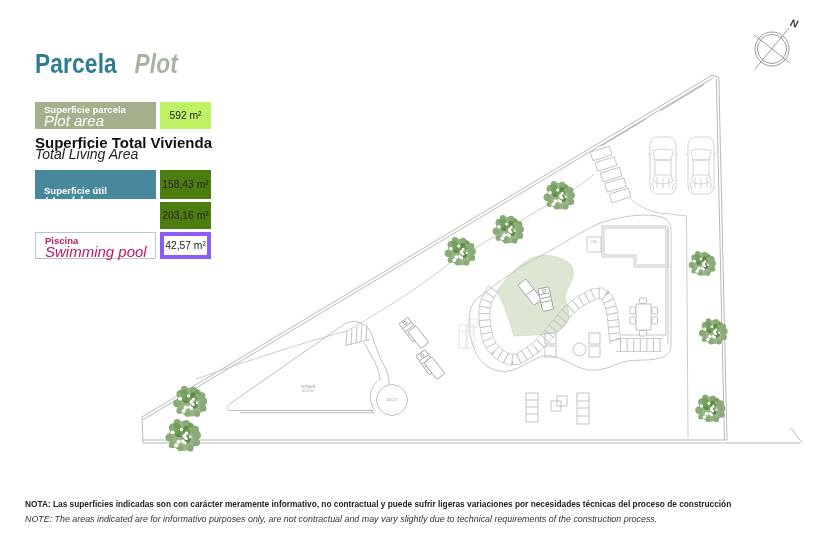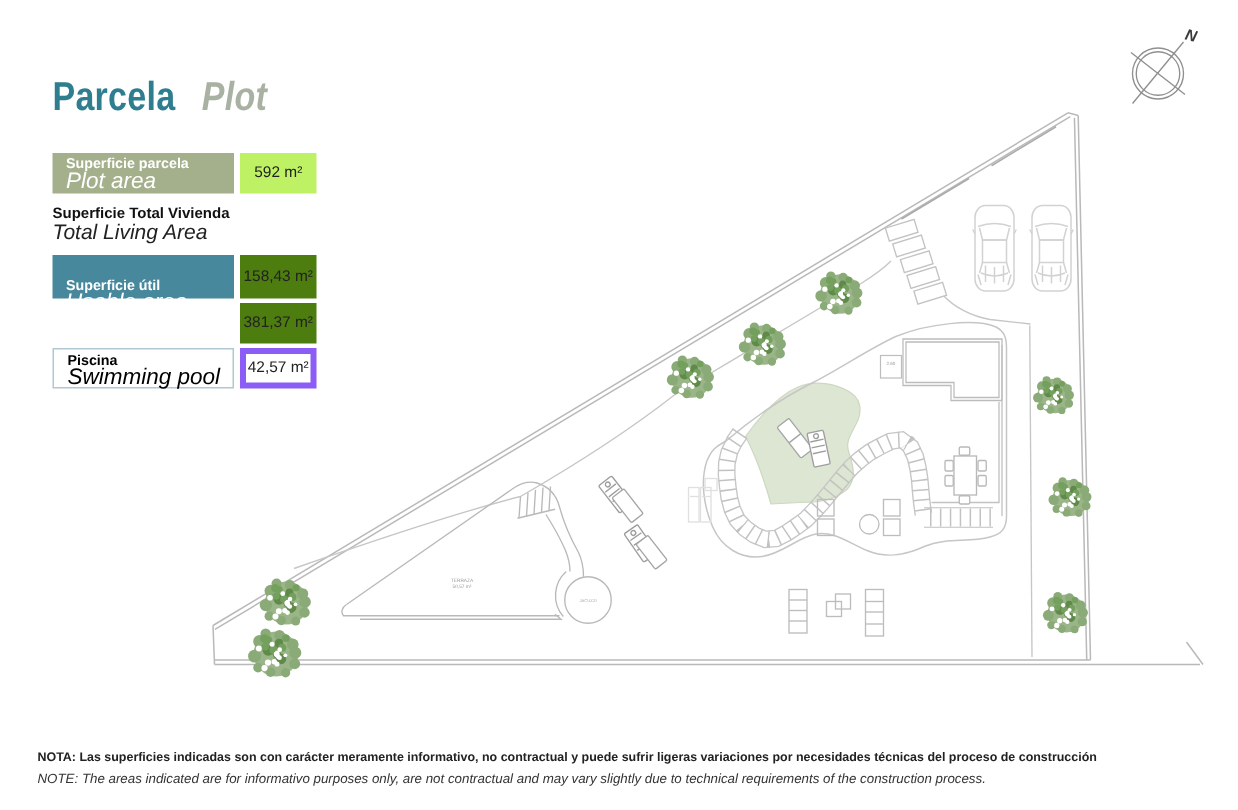--- a/index.html
+++ b/index.html
@@ -11,24 +11,24 @@
   .row{position:absolute;left:35px;width:196px;height:27px;}
   .lbl{position:absolute;left:0;top:0;width:121px;height:100%;box-sizing:border-box;padding:3px 0 0 9px;}
   .val{position:absolute;left:125px;top:0;width:51px;height:100%;box-sizing:border-box;
        display:flex;align-items:center;justify-content:center;font-size:10.3px;color:#222;}
   .lbl .b{font-weight:700;font-size:9.5px;line-height:10.5px;}
   .lbl .i{font-style:italic;font-size:15px;line-height:10px;}
   .green .lbl{background:#a4af8b;color:#fff;}
   .green .val{background:#bef264;text-align:right;}
   .teal .lbl{background:#47889d;color:#fff;}
   .teal .val{background:#4d7c0f;}
-  .white .lbl{background:#fff;border:1px solid #afc8d2;color:#000000;}
+  .white .lbl{background:#fff;border:1px solid #afc8d2;color:#be185d;}
   .white .val{background:#fff;border:4px solid #8b5cf6;}
   #head2{left:35px;top:137px;color:#111;}
-  #head2 .b{font-weight:700;font-size:10px;line-height:11.5px;}
+  #head2 .b{font-weight:700;font-size:15px;line-height:11.5px;}
   #head2 .i{font-style:italic;font-size:14px;line-height:11px;color:#222;}
   #nota{left:25px;top:499px;width:790px;color:#222;}
   #nota .l1{font-weight:700;font-size:8.3px;line-height:10px;}
   #nota .l2{font-style:italic;font-size:8.9px;line-height:10px;margin-top:5px;color:#333;}
 </style>
 </head>
 <body>
 <div class="abs" id="title">Parcela<span class="plot">Plot</span></div>
 
 <div class="row green" style="top:102px;">
@@ -43,21 +43,21 @@
     <div class="i">Total Living Area</div>
   </div>
 <div class="row teal" style="top:170px;height:29px;">
     <div class="lbl" style="padding-top:16px;">
       <div class="b">Superficie útil</div>
       <div class="i">Usable area</div>
     </div>
     <div class="val">158,43 m²</div>
   </div>
 <div class="row teal" style="top:202px;height:27px;">
-    <div class="val">381,37 m²</div>
+    <div class="val">203,16 m²</div>
   </div>
 <div class="row white" style="top:232px;height:27px;">
     <div class="lbl">
       <div class="b">Piscina</div>
       <div class="i">Swimming pool</div>
     </div>
     <div class="val">42,57 m²</div>
   </div>
 
 <div class="abs" id="nota">

